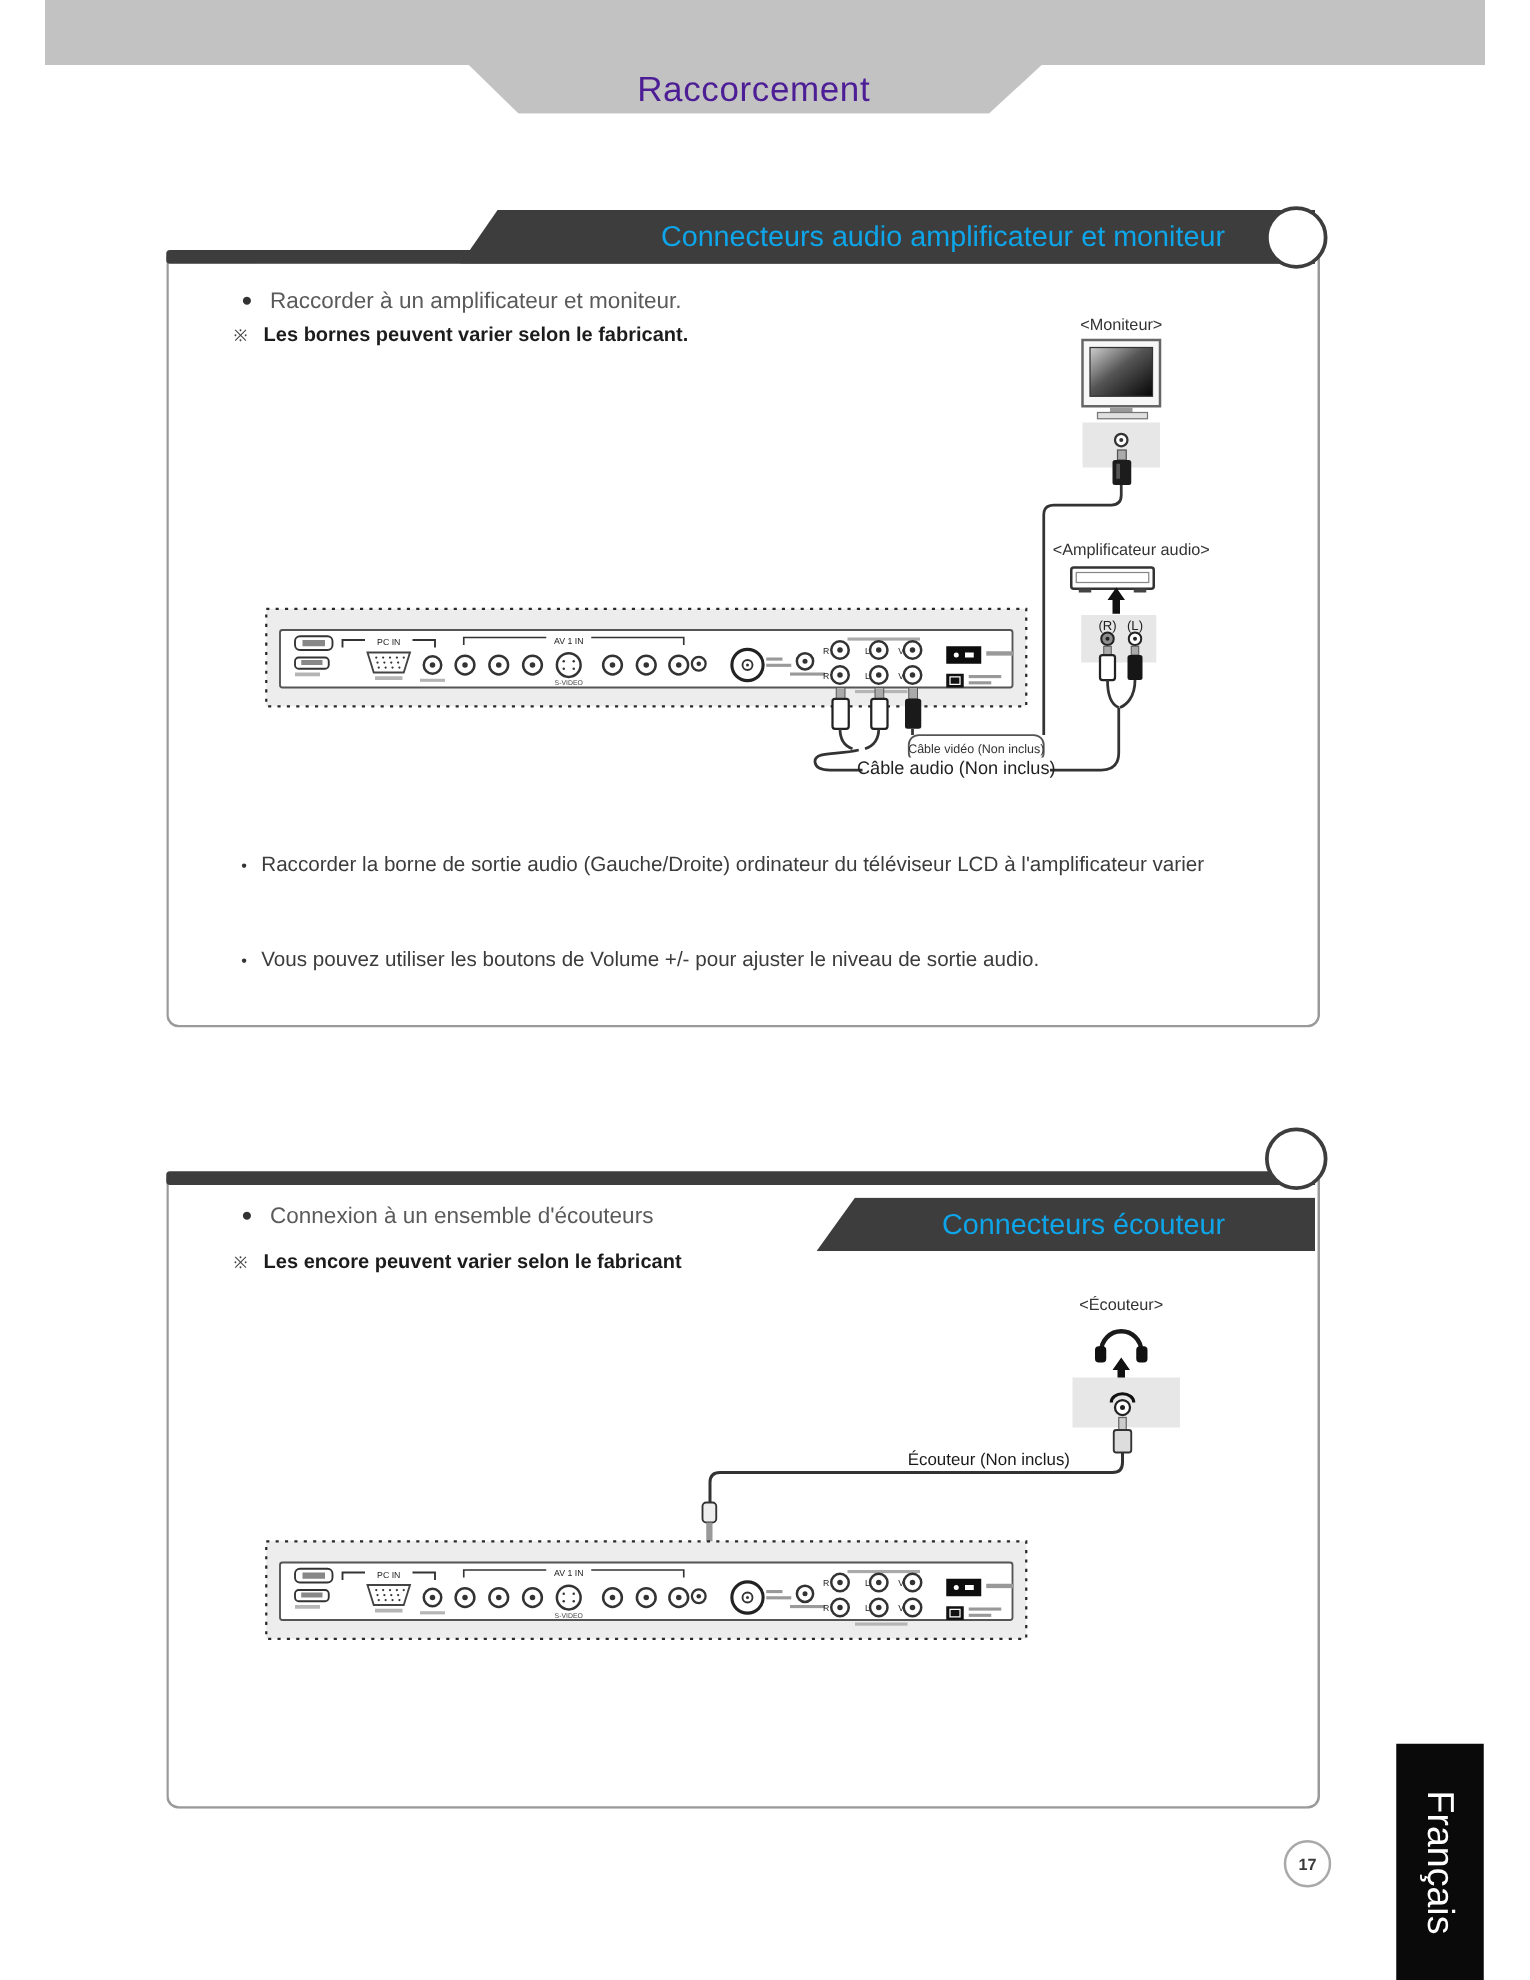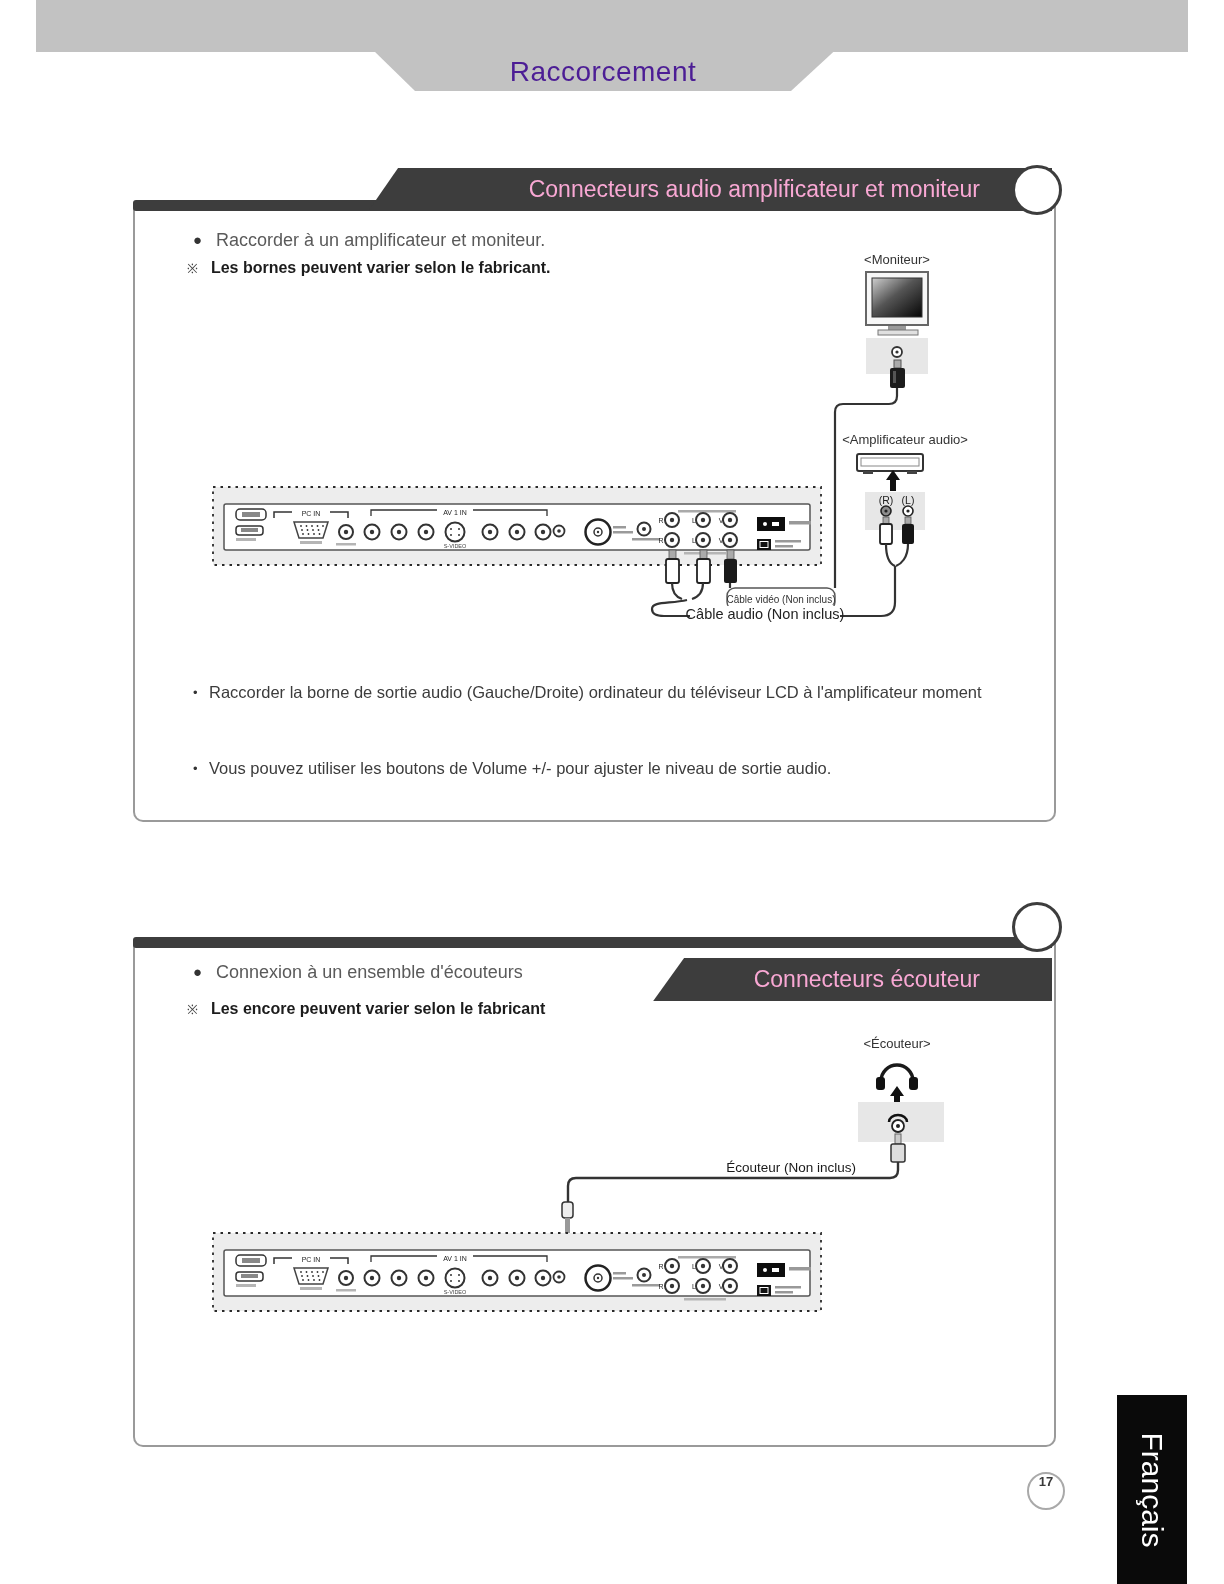--- a/index.html
+++ b/index.html
@@ -8,33 +8,33 @@
   .abs{position:absolute;}
   
   .gray-band{left:36px;top:0;width:1152px;height:52px;background:#c2c2c2;}
   .gray-trap{left:368px;top:52px;width:470px;height:39px;background:#c2c2c2;
              clip-path:polygon(1.5% 0,99% 0,90% 100%,10% 100%);
              display:flex;align-items:center;justify-content:center;}
   .gray-trap span{color:#4c1d95;font-size:28px;letter-spacing:.5px;}
   
   .sec-line{height:11px;background:#3d3d3d;border-radius:3px 0 0 3px;}
   .sec-banner{height:43px;background:#3d3d3d;display:flex;align-items:center;justify-content:flex-end;}
-  .sec-banner span{color:#f9a8d4;font-size:23px;padding-right:72px;white-space:nowrap;}
+  .sec-banner span{color:#0ea5e9;font-size:23px;padding-right:72px;white-space:nowrap;}
   .banner-circle{width:50px;height:50px;border-radius:50%;background:#fff;border:3px solid #3d3d3d;box-sizing:border-box;}
   .sec-box{border:2px solid #9a9a9a;border-top:none;border-radius:0 0 10px 10px;background:#fff;}
   
   .bullet-row{display:flex;align-items:baseline;color:#5a5a5a;font-size:18px;}
   .bullet-dot{font-size:15px;color:#333;margin-right:14px;position:relative;top:-1px;}
   .note-row{display:flex;align-items:baseline;color:#1c1c1c;font-size:16px;font-weight:bold;}
   .note-mark{font-size:13px;font-weight:normal;color:#444;margin-right:13px;}
   .para{color:#3c3c3c;font-size:16.5px;line-height:24px;}
   .pbullet{position:absolute;left:-16px;top:1px;font-size:13px;color:#333;}
   
   .page-badge{left:1027px;top:1472px;width:38px;height:38px;border:2px solid #a9a9a9;border-radius:50%;
-              box-sizing:border-box;display:flex;align-items:flex-start;justify-content:center;
+              box-sizing:border-box;display:flex;align-items:center;justify-content:center;
               font-size:13px;font-weight:bold;color:#3a3a3a;}
   .lang-tab{left:1117px;top:1395px;width:70px;height:189px;background:#0a0a0a;
             display:flex;align-items:center;justify-content:center;}
   .lang-tab span{color:#fff;font-size:30px;transform:rotate(90deg);white-space:nowrap;}
   svg text{font-family:"Liberation Sans",sans-serif;}
 </style>
 </head>
 <body>
 
 <svg class="abs" width="0" height="0" style="left:0;top:0" aria-hidden="true">
@@ -254,21 +254,21 @@
     <text x="781" y="602.5" font-size="10" fill="#333" text-anchor="middle">Câble vidéo (Non inclus)</text>
   </g>
   <g>
     <rect x="690" y="606" width="150" height="16" fill="#fff"></rect>
     <text x="765" y="619" font-size="14.5" fill="#222" text-anchor="middle">Câble audio (Non inclus)</text>
   </g>
 </svg>
 
 <div class="abs para" style="left:209px;top:680px;width:790px;">
   <span class="pbullet">•</span>
-  <div>Raccorder la borne de sortie audio (Gauche/Droite) ordinateur du téléviseur LCD à l'amplificateur moment</div>
+  <div>Raccorder la borne de sortie audio (Gauche/Droite) ordinateur du téléviseur LCD à l'amplificateur varier</div>
 </div>
 <div class="abs para" style="left:209px;top:756px;width:790px;">
   <span class="pbullet">•</span>
   <div>Vous pouvez utiliser les boutons de Volume +/- pour ajuster le niveau de sortie audio.</div>
 </div>
 
 <div class="abs sec-box" style="left:133px;top:942px;width:919px;height:503px;"></div>
 <div class="abs sec-line" style="left:133px;top:937px;width:919px;"></div>
 <div class="abs sec-banner" style="left:640px;top:922px;width:412px;clip-path:polygon(10.7% 0,100% 0,100% 100%,3.2% 100%);margin-top:36px;">
   <span>Connecteurs écouteur</span>

